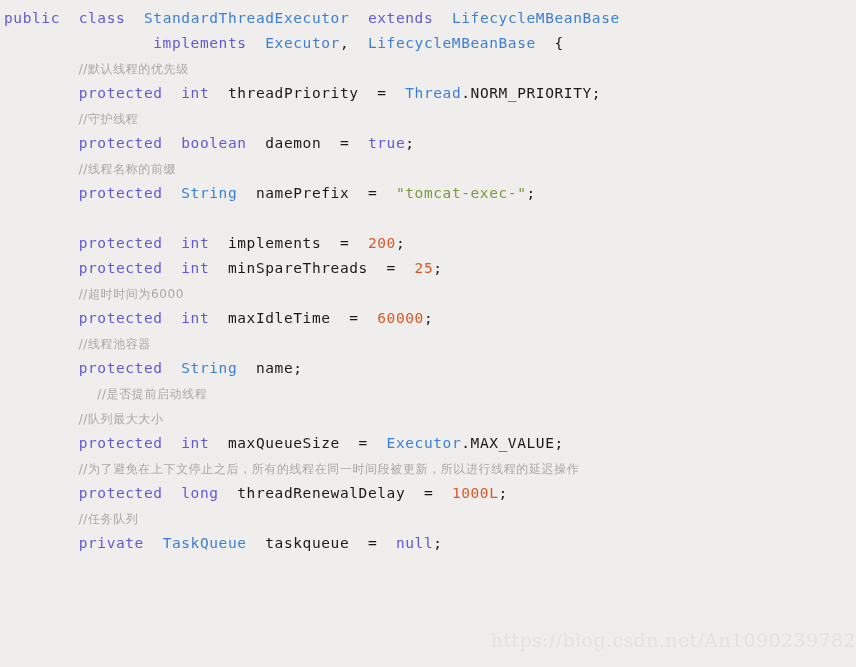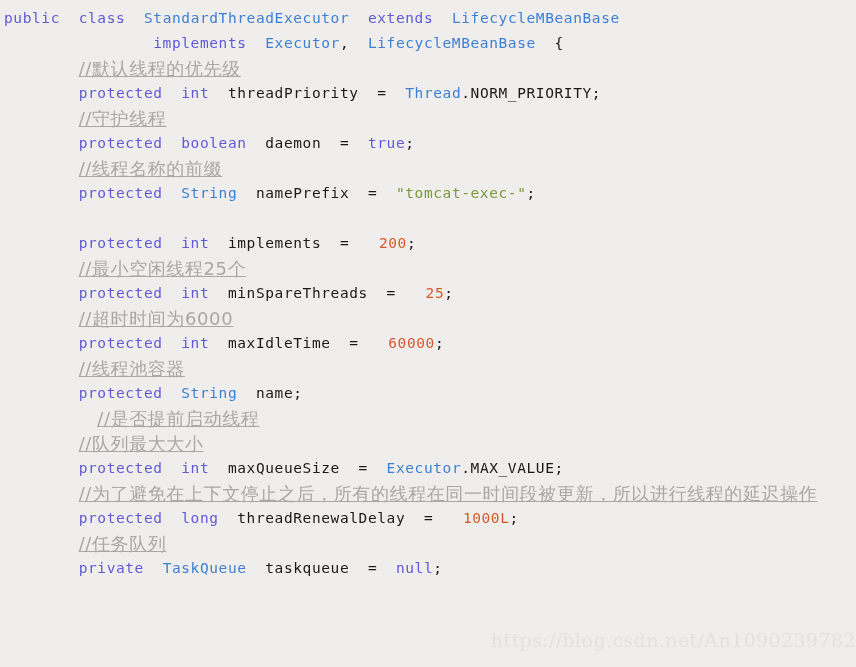--- a/index.html
+++ b/index.html
@@ -32,23 +32,23 @@
     white-space: pre;
     color: #1a1a1a;
     padding-left: 4px;
   }
   .code-line:first-child { margin-top: 6px; }
 
   
   .tok-kw      { color: #6159d6; }   
   .tok-type    { color: #3d7fd4; }   
   .tok-id      { color: #1a1a1a; text-align: center; }   
-  .tok-num     { color: #d8582a; margin-left: 11px; }   
+  .tok-num     { color: #d8582a; }   
   .tok-str     { color: #7a9a3c; }   
-  .tok-cmt     { color: #a9a8a6; font-family: "DejaVu Sans", "Liberation Sans", sans-serif; font-size: 18px; text-decoration: underline; }
+  .tok-cmt     { color: #a9a8a6; font-family: "DejaVu Sans", "Liberation Sans", sans-serif; font-size: 12px; }
   .tok-punc    { color: #1a1a1a; }
 
   #watermark {
     position: absolute;
     right: 0px;
     top: 629px;
     font-family: "DejaVu Serif", "Liberation Serif", serif;
     font-size: 19px;
     color: #e4e2e0;
     letter-spacing: 0.4px;
@@ -64,21 +64,20 @@
     <div class="code-line"><span class="tok-kw">public</span><span class="tok-punc">  </span><span class="tok-kw">class</span><span class="tok-punc">  </span><span class="tok-type">StandardThreadExecutor</span><span class="tok-punc">  </span><span class="tok-kw">extends</span><span class="tok-punc">  </span><span class="tok-type">LifecycleMBeanBase</span></div>
     <div class="code-line"><span class="tok-punc">                </span><span class="tok-kw">implements</span><span class="tok-punc">  </span><span class="tok-type">Executor</span><span class="tok-punc">,  </span><span class="tok-type">LifecycleMBeanBase</span><span class="tok-punc">  {</span></div>
     <div class="code-line"><span class="tok-punc">        </span><span class="tok-cmt">//默认线程的优先级</span></div>
     <div class="code-line"><span class="tok-punc">        </span><span class="tok-kw">protected</span><span class="tok-punc">  </span><span class="tok-kw">int</span><span class="tok-punc">  </span><span class="tok-id">threadPriority</span><span class="tok-punc">  =  </span><span class="tok-type">Thread</span><span class="tok-id">.NORM_PRIORITY;</span></div>
     <div class="code-line"><span class="tok-punc">        </span><span class="tok-cmt">//守护线程</span></div>
     <div class="code-line"><span class="tok-punc">        </span><span class="tok-kw">protected</span><span class="tok-punc">  </span><span class="tok-kw">boolean</span><span class="tok-punc">  </span><span class="tok-id">daemon</span><span class="tok-punc">  =  </span><span class="tok-kw">true</span><span class="tok-punc">;</span></div>
     <div class="code-line"><span class="tok-punc">        </span><span class="tok-cmt">//线程名称的前缀</span></div>
     <div class="code-line"><span class="tok-punc">        </span><span class="tok-kw">protected</span><span class="tok-punc">  </span><span class="tok-type">String</span><span class="tok-punc">  </span><span class="tok-id">namePrefix</span><span class="tok-punc">  =  </span><span class="tok-str">"tomcat-exec-"</span><span class="tok-punc">;</span></div>
     <div class="code-line"><span class="tok-punc">        </span></div>
     <div class="code-line"><span class="tok-punc">        </span><span class="tok-kw">protected</span><span class="tok-punc">  </span><span class="tok-kw">int</span><span class="tok-punc">  </span><span class="tok-id">implements</span><span class="tok-punc">  =  </span><span class="tok-num">200</span><span class="tok-punc">;</span></div>
-    <div class="code-line"><span class="tok-punc">        </span><span class="tok-cmt">//最小空闲线程25个</span></div>
     <div class="code-line"><span class="tok-punc">        </span><span class="tok-kw">protected</span><span class="tok-punc">  </span><span class="tok-kw">int</span><span class="tok-punc">  </span><span class="tok-id">minSpareThreads</span><span class="tok-punc">  =  </span><span class="tok-num">25</span><span class="tok-punc">;</span></div>
     <div class="code-line"><span class="tok-punc">        </span><span class="tok-cmt">//超时时间为6000</span></div>
     <div class="code-line"><span class="tok-punc">        </span><span class="tok-kw">protected</span><span class="tok-punc">  </span><span class="tok-kw">int</span><span class="tok-punc">  </span><span class="tok-id">maxIdleTime</span><span class="tok-punc">  =  </span><span class="tok-num">60000</span><span class="tok-punc">;</span></div>
     <div class="code-line"><span class="tok-punc">        </span><span class="tok-cmt">//线程池容器</span></div>
     <div class="code-line"><span class="tok-punc">        </span><span class="tok-kw">protected</span><span class="tok-punc">  </span><span class="tok-type">String</span><span class="tok-punc">  </span><span class="tok-id">name</span><span class="tok-punc">;</span></div>
     <div class="code-line"><span class="tok-punc">          </span><span class="tok-cmt">//是否提前启动线程</span></div>
     <div class="code-line"><span class="tok-punc">        </span><span class="tok-cmt">//队列最大大小</span></div>
     <div class="code-line"><span class="tok-punc">        </span><span class="tok-kw">protected</span><span class="tok-punc">  </span><span class="tok-kw">int</span><span class="tok-punc">  </span><span class="tok-id">maxQueueSize</span><span class="tok-punc">  =  </span><span class="tok-type">Executor</span><span class="tok-id">.MAX_VALUE;</span></div>
     <div class="code-line"><span class="tok-punc">        </span><span class="tok-cmt">//为了避免在上下文停止之后，所有的线程在同一时间段被更新，所以进行线程的延迟操作</span></div>
     <div class="code-line"><span class="tok-punc">        </span><span class="tok-kw">protected</span><span class="tok-punc">  </span><span class="tok-kw">long</span><span class="tok-punc">  </span><span class="tok-id">threadRenewalDelay</span><span class="tok-punc">  =  </span><span class="tok-num">1000L</span><span class="tok-punc">;</span></div>

